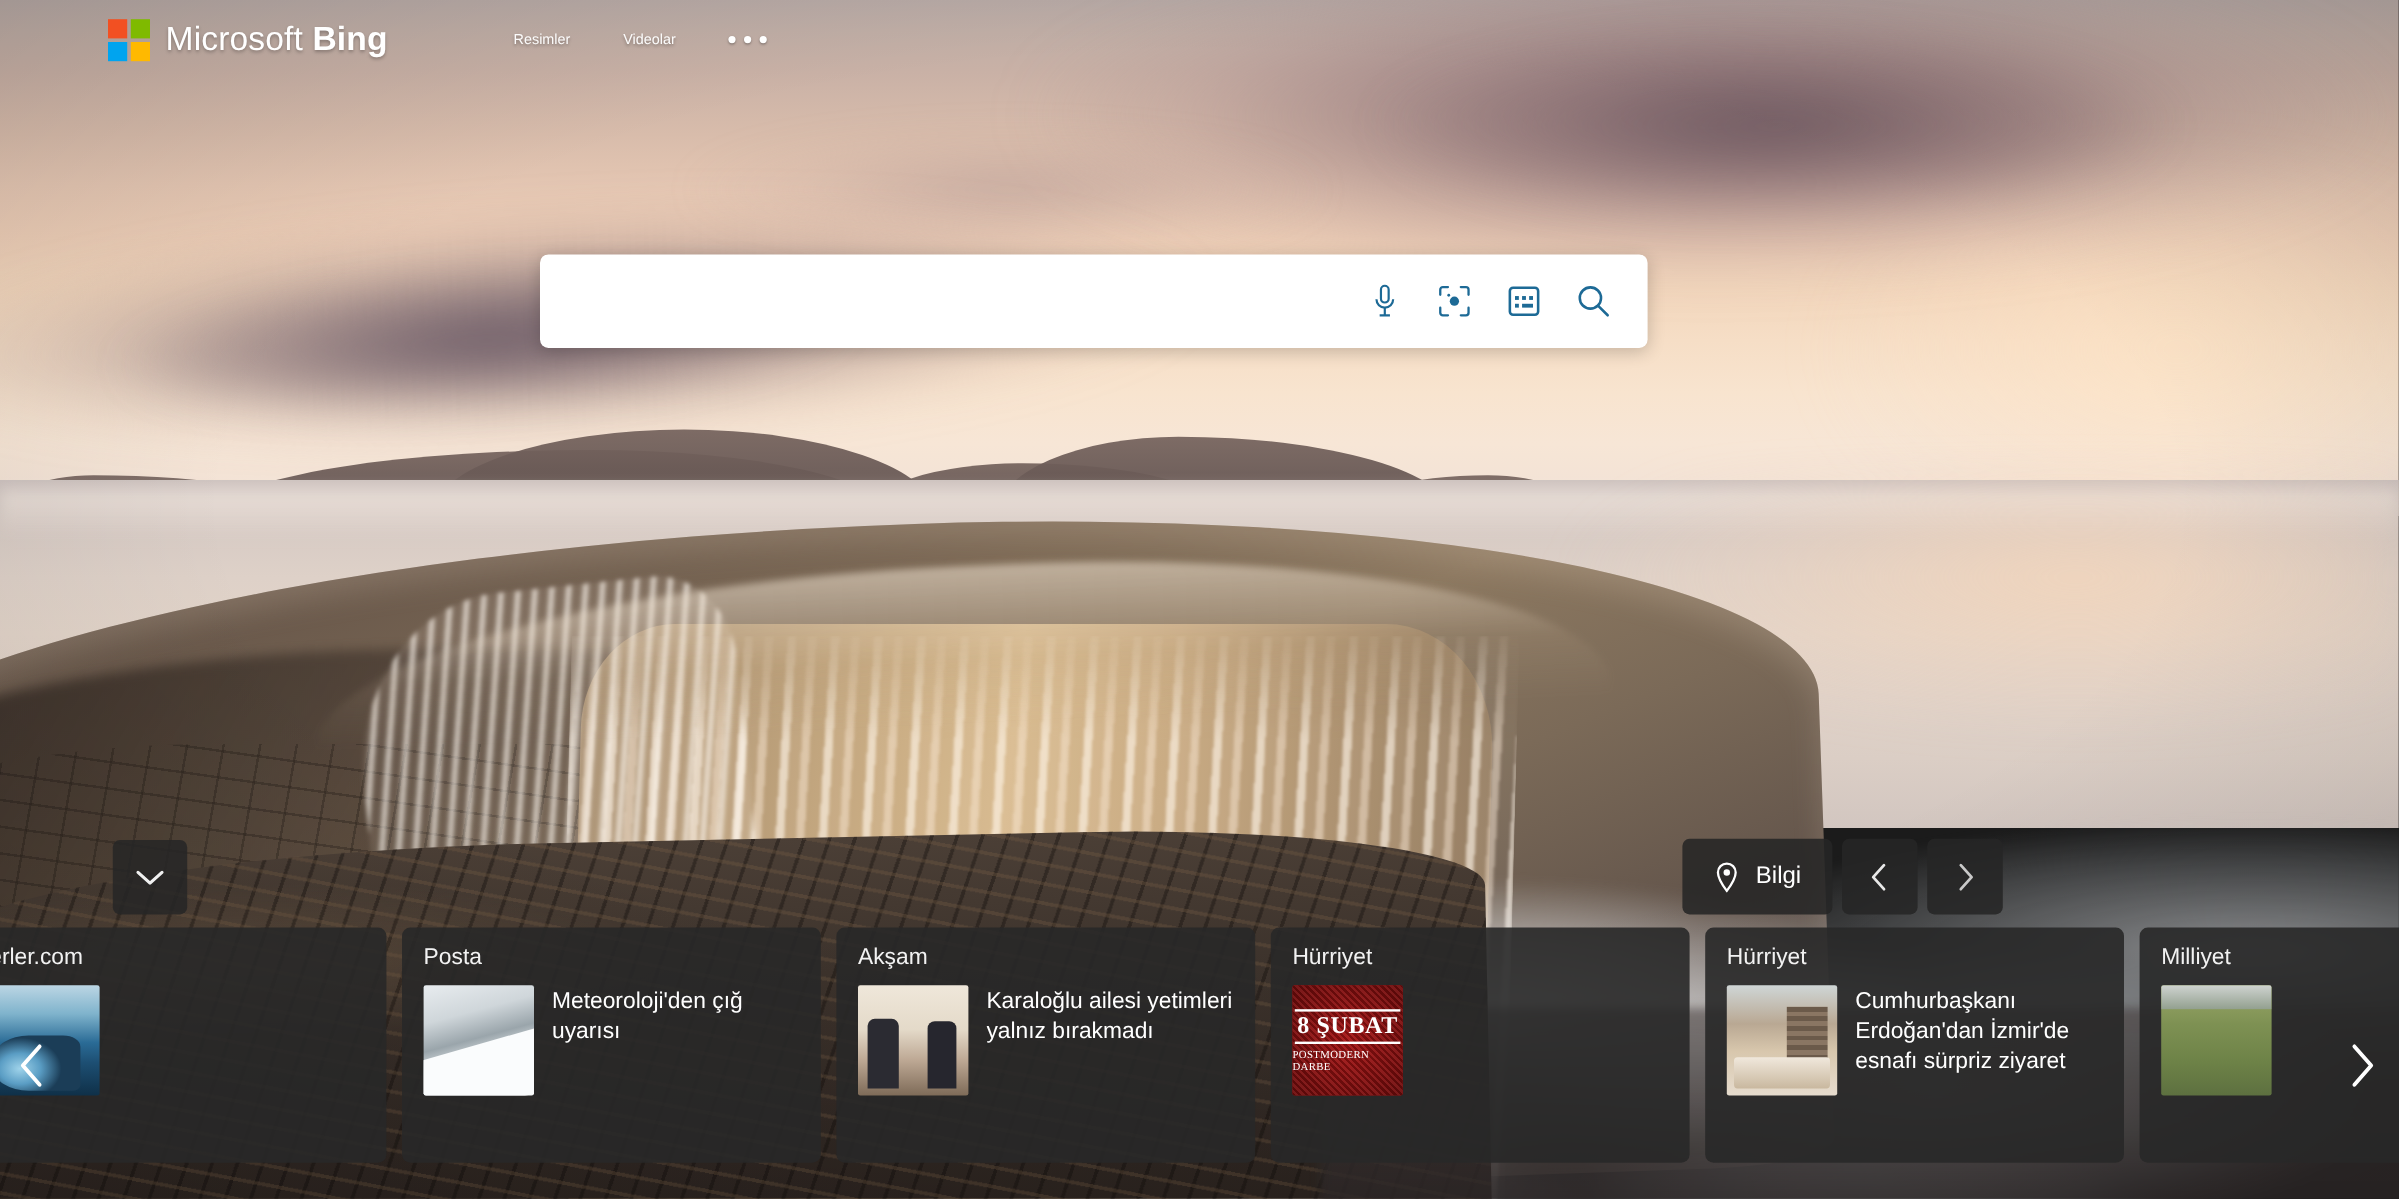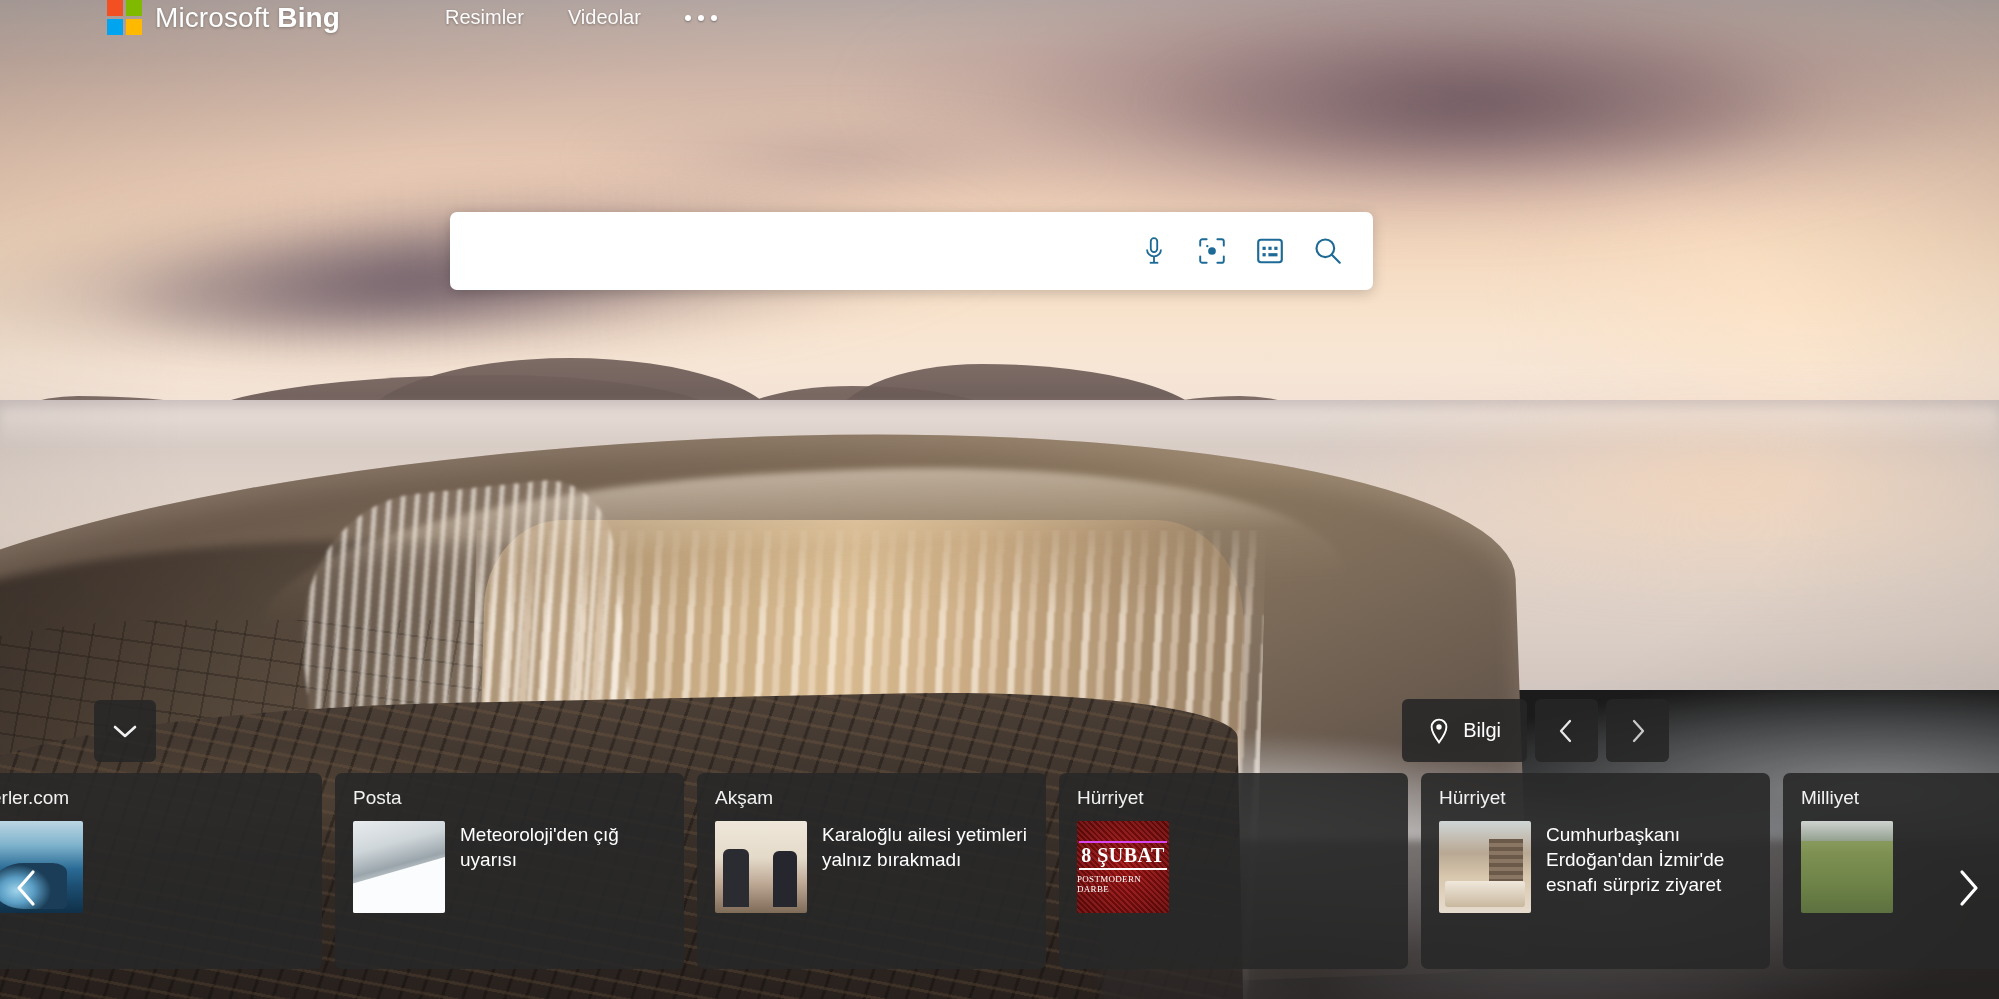--- a/index.html
+++ b/index.html
@@ -220,40 +220,39 @@
   }
   .vignette{
     position:absolute; inset:0;
     background:radial-gradient(ellipse 78% 72% at 50% 42%, rgba(0,0,0,0) 52%, rgba(0,0,0,.16) 100%);
     pointer-events:none;
   }
 
   
   #header{
     position:absolute; left:0; top:0; width:1999px; height:66px;
-    display:flex; align-items:flex-start;
+    display:flex; align-items:center;
     z-index:30;
-    padding-left:17px;
   }
   .logo-group{ display:flex; align-items:center; margin-left:90px; gap:13px; }
   .ms-logo{
     width:35px; height:35px;
     display:grid; grid-template-columns:1fr 1fr; grid-template-rows:1fr 1fr;
     gap:3px;
   }
   .ms-logo i{ display:block; }
   .brand-text{
     color:#fff; font-size:28px; font-weight:400; letter-spacing:.1px;
     text-shadow:0 1px 3px rgba(0,0,0,.28);
     white-space:nowrap;
   }
   .brand-text b{ font-weight:600; }
   .nav{ display:flex; align-items:center; margin-left:83px; gap:0; }
   .nav a{
-    color:#fff; font-size:20px; text-decoration:none;
+    color:#fff; font-size:12px; text-decoration:none;
     padding:6px 22px; opacity:.96;
     text-shadow:0 1px 3px rgba(0,0,0,.35);
     white-space:nowrap;
   }
   .nav .more-dots{
     display:flex; align-items:center; gap:7px; padding:10px 22px; cursor:pointer;
   }
   .nav .more-dots span{
     width:6px; height:6px; border-radius:50%; background:#fff;
     box-shadow:0 1px 2px rgba(0,0,0,.35);
@@ -370,21 +369,21 @@
     background:#26262e; border-radius:6px 6px 0 0; }
   .th-subat{ background:#8e1010; }
   .th-subat::before{ content:""; position:absolute; inset:0;
     background:repeating-linear-gradient(45deg, rgba(0,0,0,.22) 0 2px, rgba(255,255,255,.06) 2px 4px),
                radial-gradient(ellipse at 50% 50%, #a81414 0%, #6d0b0b 100%); }
   .th-subat i{
     position:absolute; inset:0; display:flex; flex-direction:column;
     align-items:center; justify-content:center; gap:1px; font-style:normal; z-index:2;
   }
   .th-subat .t1{ color:#fff; font-family:"Liberation Serif", serif; font-weight:bold;
-    font-size:20px; letter-spacing:.5px; border-top:2px solid #d946ef; border-bottom:2px solid #fff; padding:1px 2px; }
+    font-size:20px; letter-spacing:.5px; border-top:2px solid #ffffff; border-bottom:2px solid #fff; padding:1px 2px; }
   .th-subat .t2{ color:#fff; font-family:"Liberation Serif", serif; font-size:9px; letter-spacing:.3px; margin-top:3px; }
   .th-shop{ background:linear-gradient(to bottom,#cfd6d6 0%,#b9a893 35%,#d8c7ad 60%,#e6dcce 100%); }
   .th-shop::after{ content:""; position:absolute; left:6px; bottom:6px; width:80px; height:26px;
     background:linear-gradient(to bottom,#f0e8dc,#c9b89f); border-radius:3px; }
   .th-shop::before{ content:""; position:absolute; right:8px; top:18px; width:34px; height:48px;
     background:repeating-linear-gradient(to bottom,#6b5a4a 0 4px,#8a7663 4px 8px); }
   .th-field{ background:linear-gradient(to bottom,#9aa86a 0%,#7e9153 35%,#6d8247 70%,#5d7040 100%); }
   .th-field::after{ content:""; position:absolute; left:0; top:0; width:92px; height:20px;
     background:linear-gradient(to bottom,#cfd3d0,#93a08f); }
 

